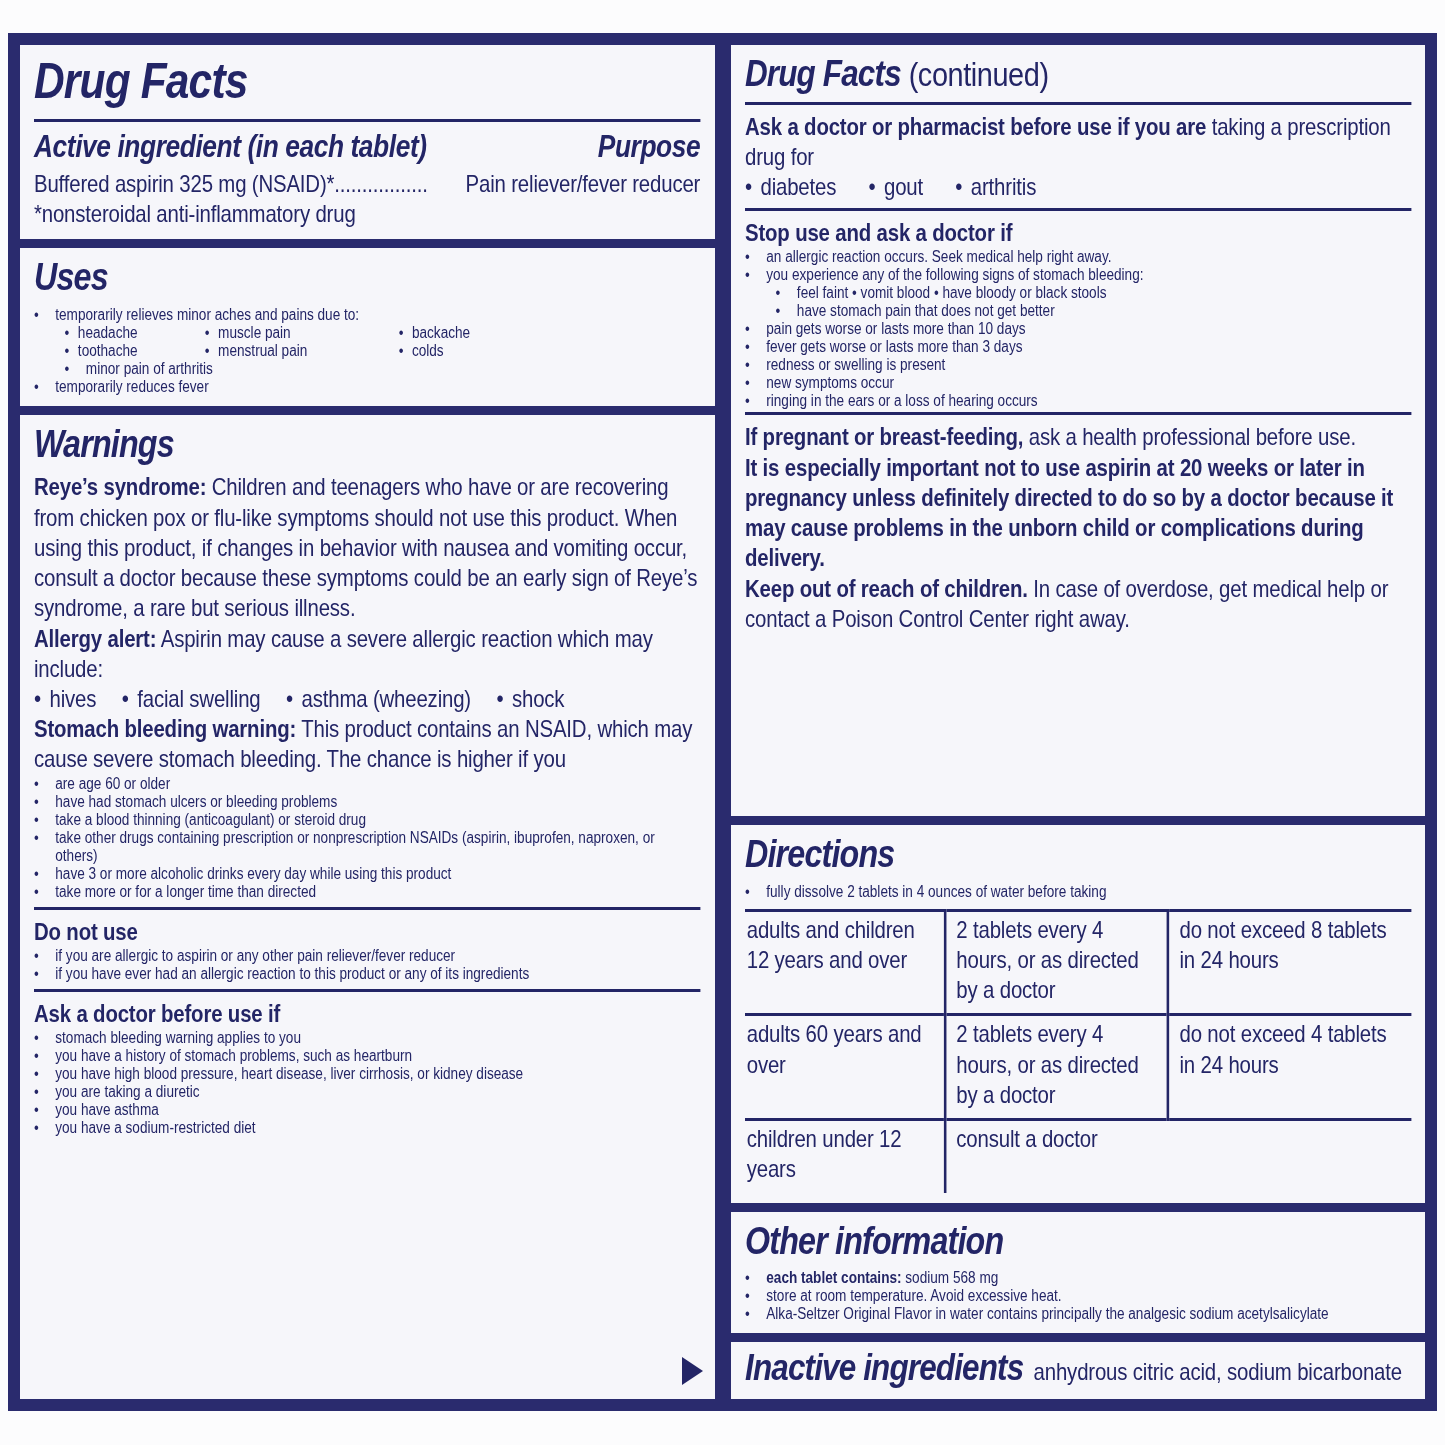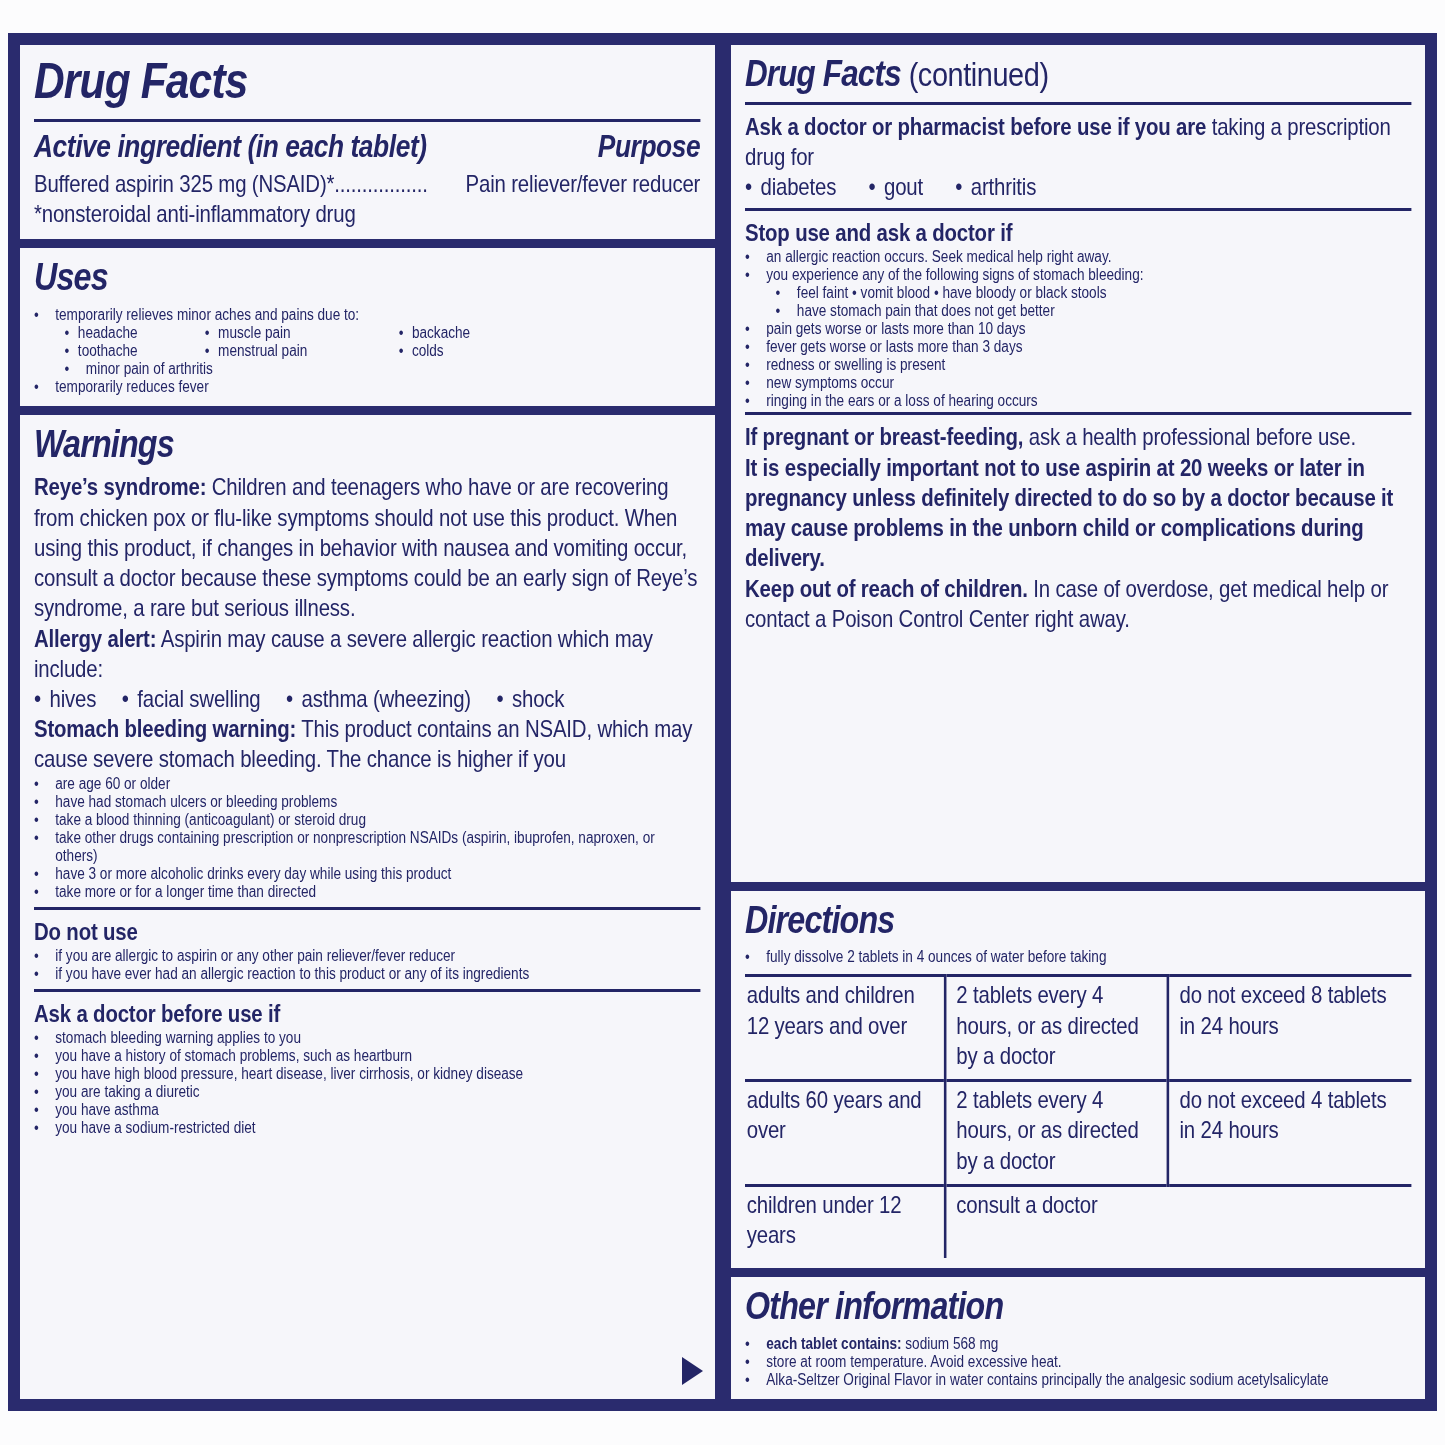--- a/index.html
+++ b/index.html
@@ -312,16 +312,24 @@
             <span class="dot"></span>
             <span class="bt">store at room temperature. Avoid excessive heat.</span>
           </div>
         <div class="bullet">
             <span class="dot"></span>
             <span class="bt">Alka-Seltzer Original Flavor in water contains principally the analgesic sodium acetylsalicylate</span>
           </div>
       </div>
     </section>
 
+    <section class="box">
+      <div class="condense">
+        <div class="inact-row">
+          <span class="q-head">Inactive ingredients</span>
+          <span class="body">anhydrous citric acid, sodium bicarbonate</span>
+        </div>
+      </div>
+    </section>
 
 
   </div>
 </div>
 
 </body></html>

